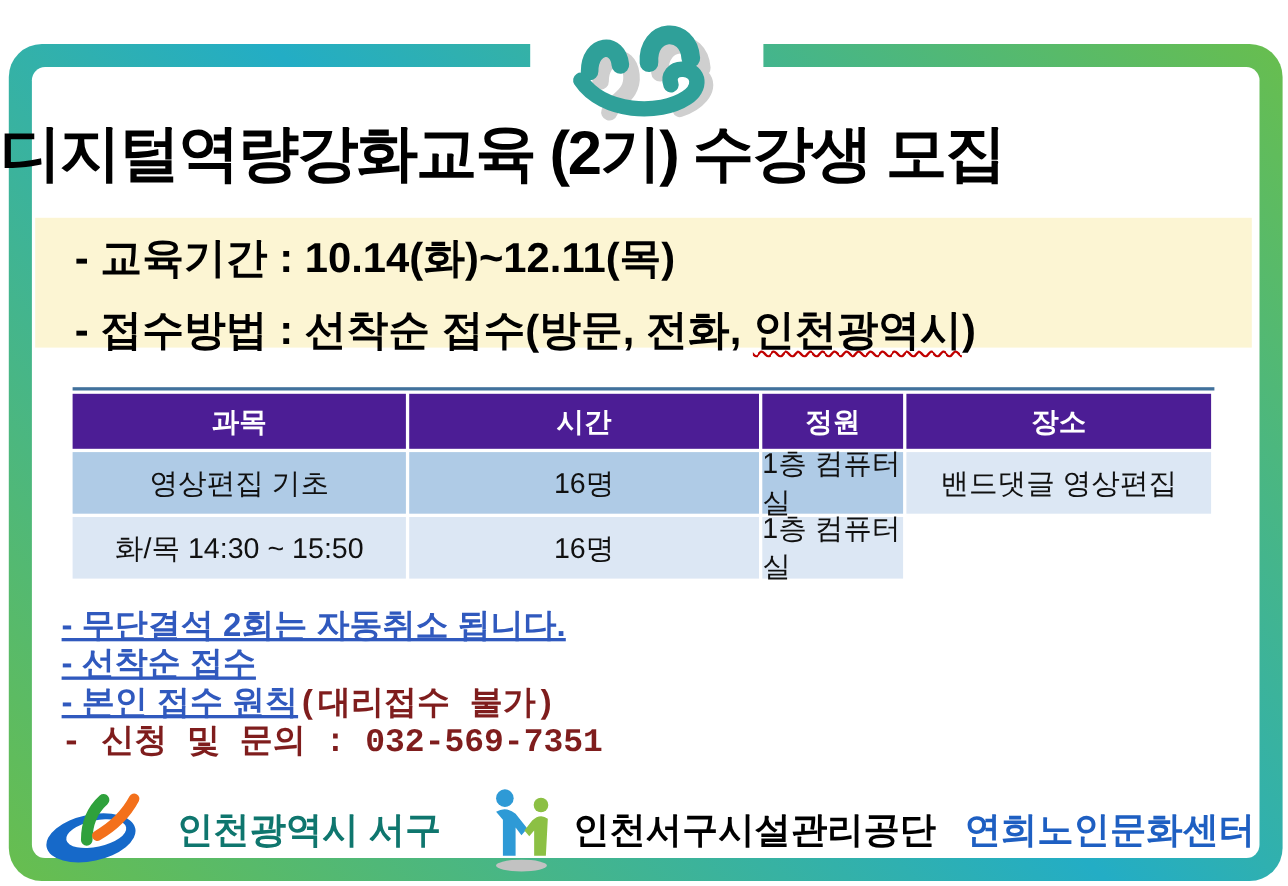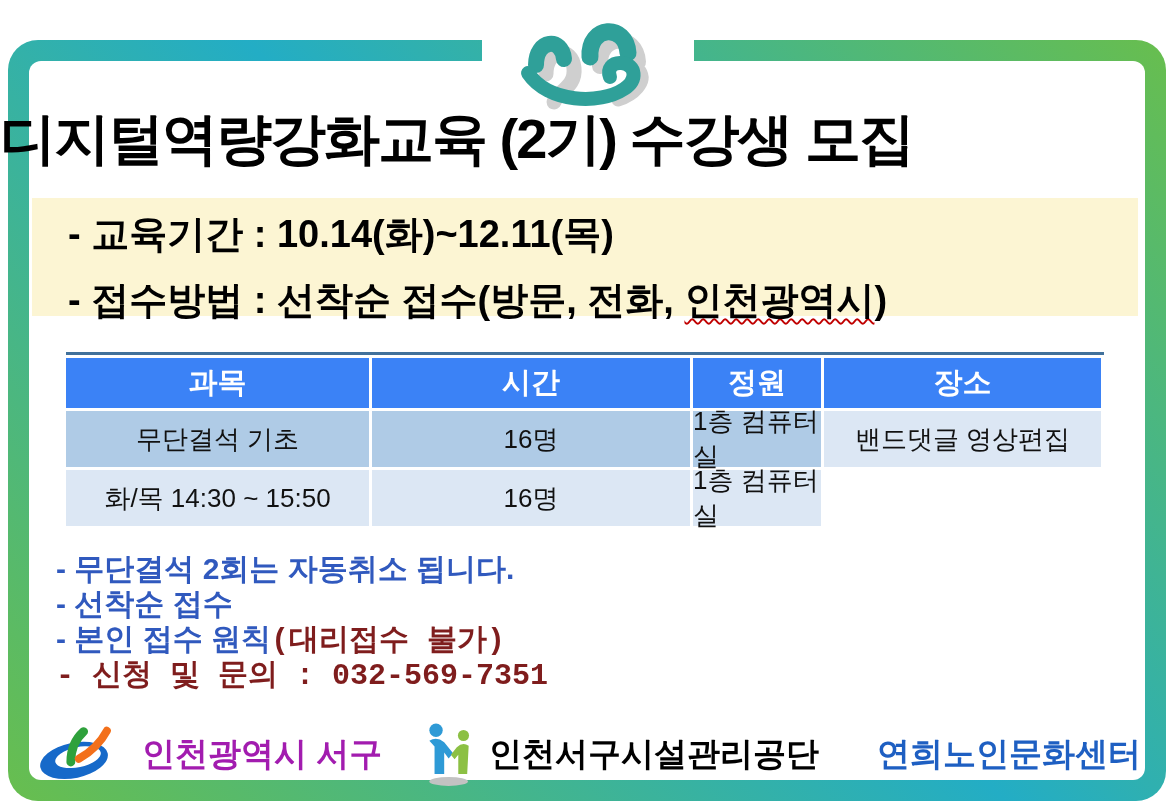--- a/index.html
+++ b/index.html
@@ -49,40 +49,40 @@
   }
 
   
   .table-wrap { position:absolute; left:66px; top:352px; width:1038px; z-index:2; }
   .table-topline { height:3px; background:#41719C; }
   .tbl {
     margin-top:3px; display:grid;
     grid-template-columns:303px 318px 128px 277px; gap:3px;
   }
   .cell { display:flex; align-items:center; justify-content:center; }
-  .th   { height:50px; background:#3b82f6; color:#ffffff; font-size:29px; font-weight:700; }
+  .th   { height:50px; background:#4c1d95; color:#ffffff; font-size:25px; font-weight:700; }
   .td   { height:56px; font-size:26px; color:#111; }
   .row1 { background:#AFCBE6; }
   .row2 { background:#DCE7F4; }
 
   
   .notes { position:absolute; left:56px; top:551px; z-index:2; }
   .note-line { font-size:30px; font-weight:800; line-height:35px; white-space:nowrap; }
-  .blue  { color:#3059BE; }
+  .blue  { color:#3059BE;text-decoration:underline; }
   .black { color:#7f1d1d;font-family:Liberation Mono, monospace; }
 
   
   .footer {
     position:absolute; left:30px; right:30px; top:710px; height:88px;
     display:flex; align-items:center; justify-content:center; z-index:2;
   }
   .org-name { font-size:33px; font-weight:900; white-space:nowrap; }
-  .org1 { margin:0 34px 0 16px; color:#a21caf; }
+  .org1 { margin:0 34px 0 16px; color:#0f766e; }
   .org2 { margin:0 26px 0 6px; color:#000; }
-  .org3 { color:#1E5FC2;margin-left:32px; }
+  .org3 { color:#1E5FC2; }
 </style>
 </head>
 <body>
 
 <div class="canvas">
 
   <div class="frame">
     <div class="frame-inner"></div>
   </div>
   <div class="logo-patch"></div>
@@ -108,21 +108,21 @@
   </div>
 
   <div class="table-wrap">
     <div class="table-topline"></div>
     <div class="tbl">
       <div class="cell th">과목</div>
       <div class="cell th">시간</div>
       <div class="cell th">정원</div>
       <div class="cell th">장소</div>
 
-      <div class="cell td row1">무단결석 기초</div>
+      <div class="cell td row1">영상편집 기초</div>
       <div class="cell td row1">16명</div>
       <div class="cell td row1">1층 컴퓨터실</div>
 
       <div class="cell td row2">밴드댓글 영상편집</div>
       <div class="cell td row2">화/목 14:30 ~ 15:50</div>
       <div class="cell td row2">16명</div>
       <div class="cell td row2">1층 컴퓨터실</div>
     </div>
   </div>
 

